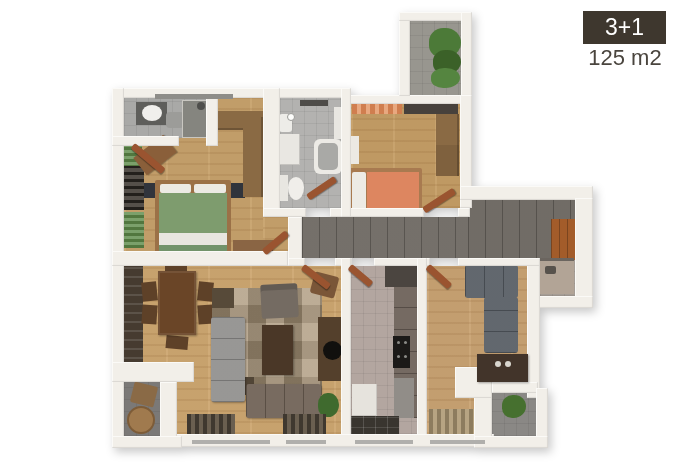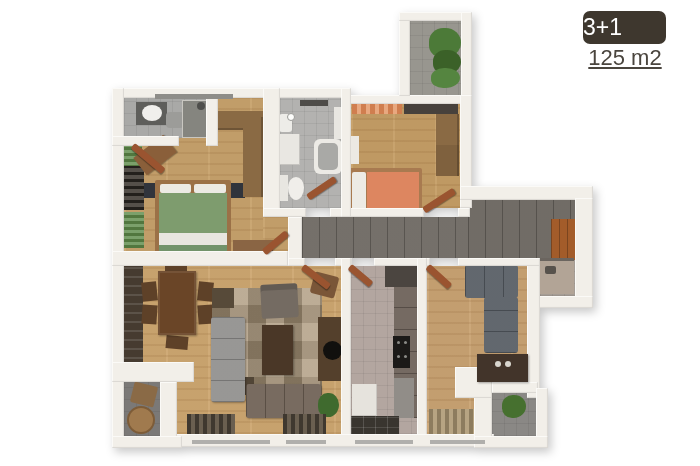--- a/index.html
+++ b/index.html
@@ -14,23 +14,23 @@
   .tile{background-image:repeating-linear-gradient(0deg,rgba(0,0,0,.06) 0 1px,rgba(0,0,0,0) 1px 12px),
         repeating-linear-gradient(90deg,rgba(0,0,0,.06) 0 1px,rgba(0,0,0,0) 1px 12px);}
   .planks{background-image:repeating-linear-gradient(90deg,rgba(0,0,0,.20) 0 1px,rgba(255,255,255,.04) 1px 17px);}
   .door{position:absolute;height:7px;background:#9a5430;border-radius:2px;box-shadow:1px 1px 1px rgba(0,0,0,.35);}
   .blob{position:absolute;border-radius:48% 52% 55% 45%;}
   .gstripe{background-image:repeating-linear-gradient(0deg,#52773f 0 3px,#7ba06b 3px 6px);}
   .dkslat{background-image:repeating-linear-gradient(0deg,#23201c 0 3px,#55504a 3px 7px);}
   .cush-v{background-image:repeating-linear-gradient(0deg,rgba(0,0,0,.18) 0 1px,rgba(255,255,255,.07) 1px 21px);}
   .cush-h{background-image:repeating-linear-gradient(90deg,rgba(0,0,0,.18) 0 1px,rgba(255,255,255,.07) 1px 19px);}
   #badge{position:absolute;left:583px;top:11px;width:83px;height:33px;background:#3e372e;
-         color:#ffffff;font-size:23px;line-height:33px;border-radius:7px;}
+         color:#ffffff;font-size:23px;line-height:33px;text-align:center;}
   #arealbl{position:absolute;left:570px;top:46px;width:110px;height:24px;color:#4a453e;
-         font-size:22px;line-height:24px;text-align:center;text-decoration:underline;}
+         font-size:22px;line-height:24px;text-align:center;}
 </style>
 </head>
 <body>
 
 <div id="canvas">
  <div id="plan">
 
   <div class="abs wood" style="left:124px;top:96px;width:139px;height:157px;background-color:#c7a26c;"></div>
   <div class="abs tile" style="left:124px;top:96px;width:82px;height:42px;background-color:#a9a9a7;"></div>
   <div class="abs tile" style="left:280px;top:98px;width:61px;height:110px;background-color:#b3b2b0;"></div>

